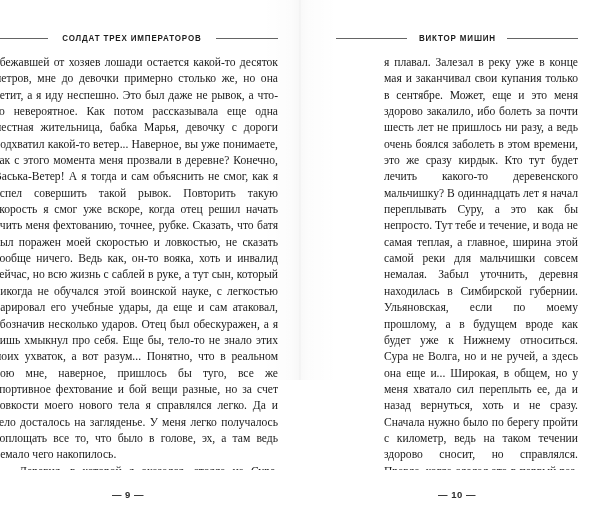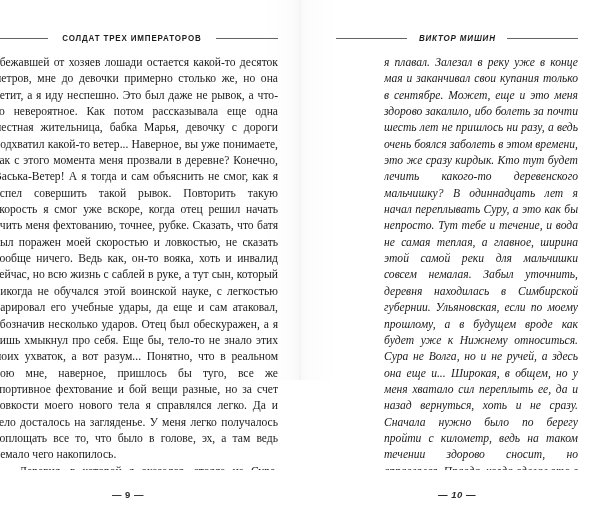--- a/index.html
+++ b/index.html
@@ -46,21 +46,20 @@
     height: 514px;
     box-sizing: border-box;
   }
 
   
   .page-left {
     padding: 0 22px 0 0;
   }
   .page-right {
     padding: 0 18px 0 0;
-    font-style: italic;
   }
 
   .running-head {
     position: absolute;
     top: 30px;
     left: 0;
     right: 0;
     height: 16px;
     display: flex;
     align-items: center;

